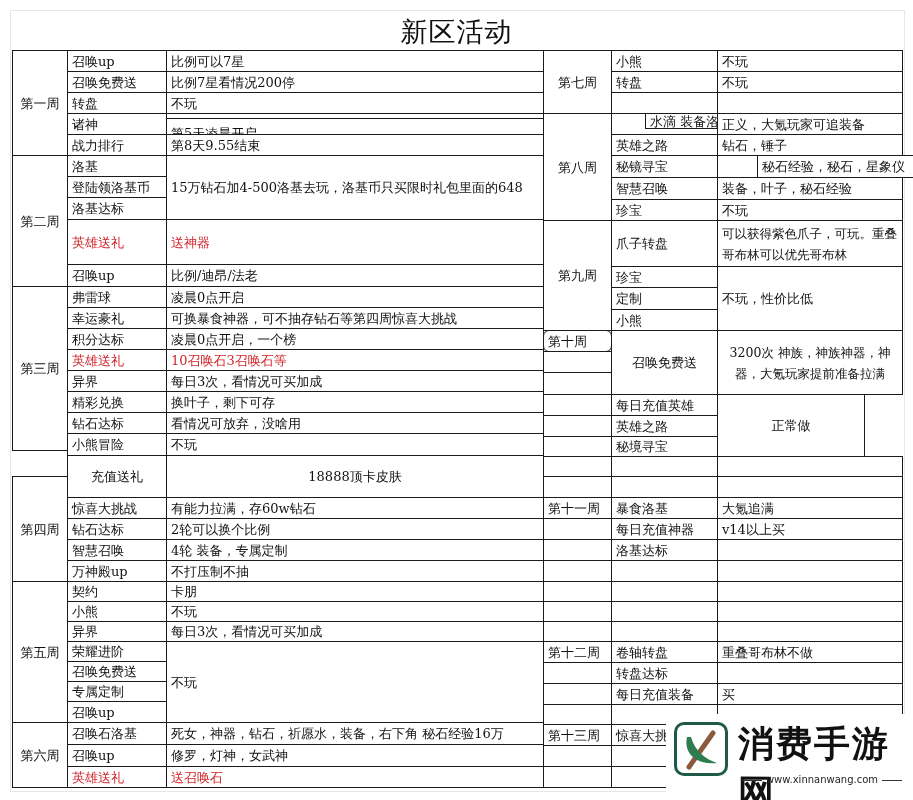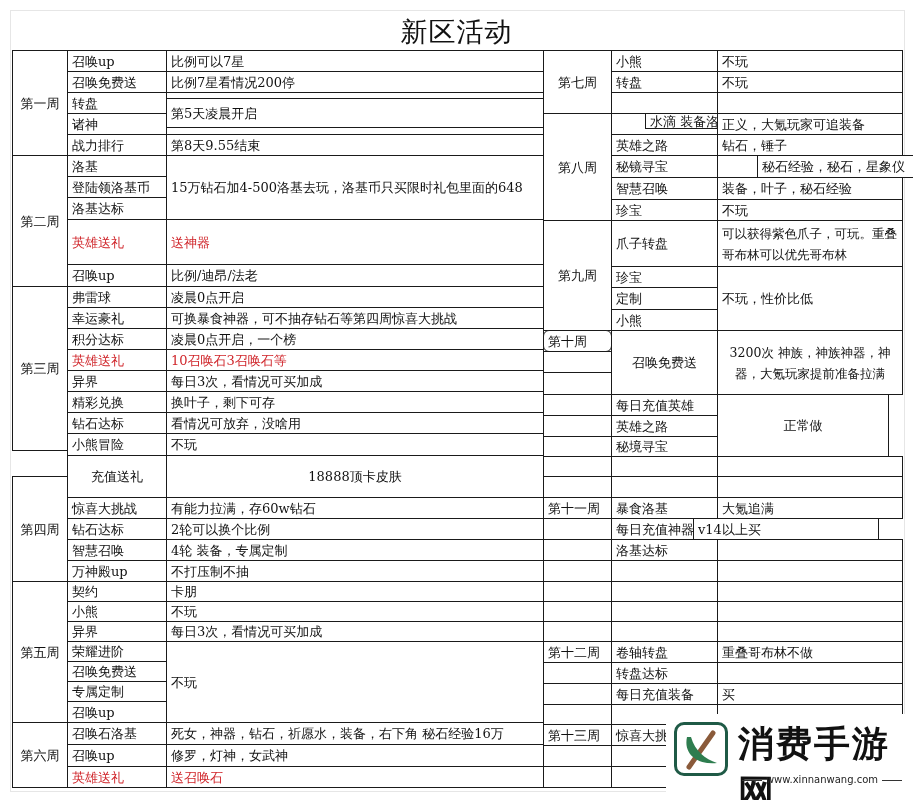--- a/index.html
+++ b/index.html
@@ -32,21 +32,21 @@
 <div class="title">新区活动</div>
 
 <div class="cell center" style="left:12px;top:50px;width:56px;height:106px;">第一周</div>
 <div class="cell" style="left:67px;top:50px;width:100px;height:22px;">召唤up</div>
 <div class="cell" style="left:166px;top:50px;width:378px;height:22px;">比例可以7星</div>
 <div class="cell" style="left:67px;top:71px;width:100px;height:22px;">召唤免费送</div>
 <div class="cell" style="left:166px;top:71px;width:378px;height:22px;">比例7星看情况200停</div>
 <div class="cell" style="left:67px;top:92px;width:100px;height:22px;">转盘</div>
 <div class="cell" style="left:166px;top:92px;width:378px;height:22px;">不玩</div>
 <div class="cell" style="left:67px;top:113px;width:100px;height:22px;">诸神</div>
-<div class="cell" style="left:166px;top:98px;width:378px;height:30px;">第5天凌晨开启</div>
+<div class="cell" style="left:166px;top:118px;width:378px;height:30px;">第5天凌晨开启</div>
 <div class="cell" style="left:67px;top:134px;width:100px;height:22px;">战力排行</div>
 <div class="cell" style="left:166px;top:134px;width:378px;height:22px;">第8天9.55结束</div>
 
 <div class="cell center" style="left:12px;top:155px;width:56px;height:132px;">第二周</div>
 <div class="cell" style="left:67px;top:155px;width:100px;height:22px;">洛基</div>
 <div class="cell" style="left:67px;top:176px;width:100px;height:22px;">登陆领洛基币</div>
 <div class="cell" style="left:67px;top:197px;width:100px;height:23px;">洛基达标</div>
 <div class="cell" style="left:166px;top:155px;width:378px;height:65px;padding-left:4px;">15万钻石加4-500洛基去玩，洛基币只买限时礼包里面的648</div>
 <div class="cell red" style="left:67px;top:219px;width:100px;height:46px;">英雄送礼</div>
 <div class="cell red" style="left:166px;top:219px;width:378px;height:46px;">送神器</div>
@@ -137,35 +137,35 @@
 <div class="cell" style="left:543px;top:351px;width:69px;height:22px;"></div>
 <div class="cell" style="left:543px;top:372px;width:69px;height:23px;"></div>
 <div class="cell center" style="left:611px;top:330px;width:107px;height:65px;">召唤免费送</div>
 <div class="cell wrap center" style="left:717px;top:330px;width:186px;height:65px;text-align:center;font-size:12.5px;">3200次 神族，神族神器，神器，大氪玩家提前准备拉满</div>
 <div class="cell" style="left:543px;top:394px;width:69px;height:22px;"></div>
 <div class="cell" style="left:543px;top:415px;width:69px;height:22px;"></div>
 <div class="cell" style="left:543px;top:436px;width:69px;height:21px;"></div>
 <div class="cell" style="left:611px;top:394px;width:107px;height:22px;">每日充值英雄</div>
 <div class="cell" style="left:611px;top:415px;width:107px;height:22px;">英雄之路</div>
 <div class="cell" style="left:611px;top:436px;width:107px;height:21px;">秘境寻宝</div>
-<div class="cell center" style="left:717px;top:394px;width:172px;height:63px;">正常做</div>
+<div class="cell center" style="left:717px;top:394px;width:148px;height:63px;">正常做</div>
 
 <div class="cell" style="left:543px;top:456px;width:69px;height:21px;"></div>
 <div class="cell" style="left:611px;top:456px;width:107px;height:21px;"></div>
 <div class="cell" style="left:717px;top:456px;width:186px;height:21px;"></div>
 <div class="cell" style="left:543px;top:476px;width:69px;height:22px;"></div>
 <div class="cell" style="left:611px;top:476px;width:107px;height:22px;"></div>
 <div class="cell" style="left:717px;top:476px;width:186px;height:22px;"></div>
 
 <div class="cell" style="left:543px;top:497px;width:69px;height:22px;">第十一周</div>
 <div class="cell" style="left:611px;top:497px;width:107px;height:22px;">暴食洛基</div>
 <div class="cell" style="left:717px;top:497px;width:186px;height:22px;">大氪追满</div>
 <div class="cell" style="left:543px;top:518px;width:69px;height:22px;"></div>
 <div class="cell" style="left:611px;top:518px;width:107px;height:22px;">每日充值神器</div>
-<div class="cell" style="left:693px;top:518px;width:186px;height:22px;">v14以上买</div>
+<div class="cell" style="left:717px;top:518px;width:186px;height:22px;">v14以上买</div>
 <div class="cell" style="left:543px;top:539px;width:69px;height:22px;"></div>
 <div class="cell" style="left:611px;top:539px;width:107px;height:22px;">洛基达标</div>
 <div class="cell" style="left:717px;top:539px;width:186px;height:22px;"></div>
 
 <div class="cell" style="left:543px;top:560px;width:69px;height:22px;"></div>
 <div class="cell" style="left:611px;top:560px;width:107px;height:22px;"></div>
 <div class="cell" style="left:717px;top:560px;width:186px;height:22px;"></div>
 <div class="cell" style="left:543px;top:581px;width:69px;height:21px;"></div>
 <div class="cell" style="left:611px;top:581px;width:107px;height:21px;"></div>
 <div class="cell" style="left:717px;top:581px;width:186px;height:21px;"></div>

